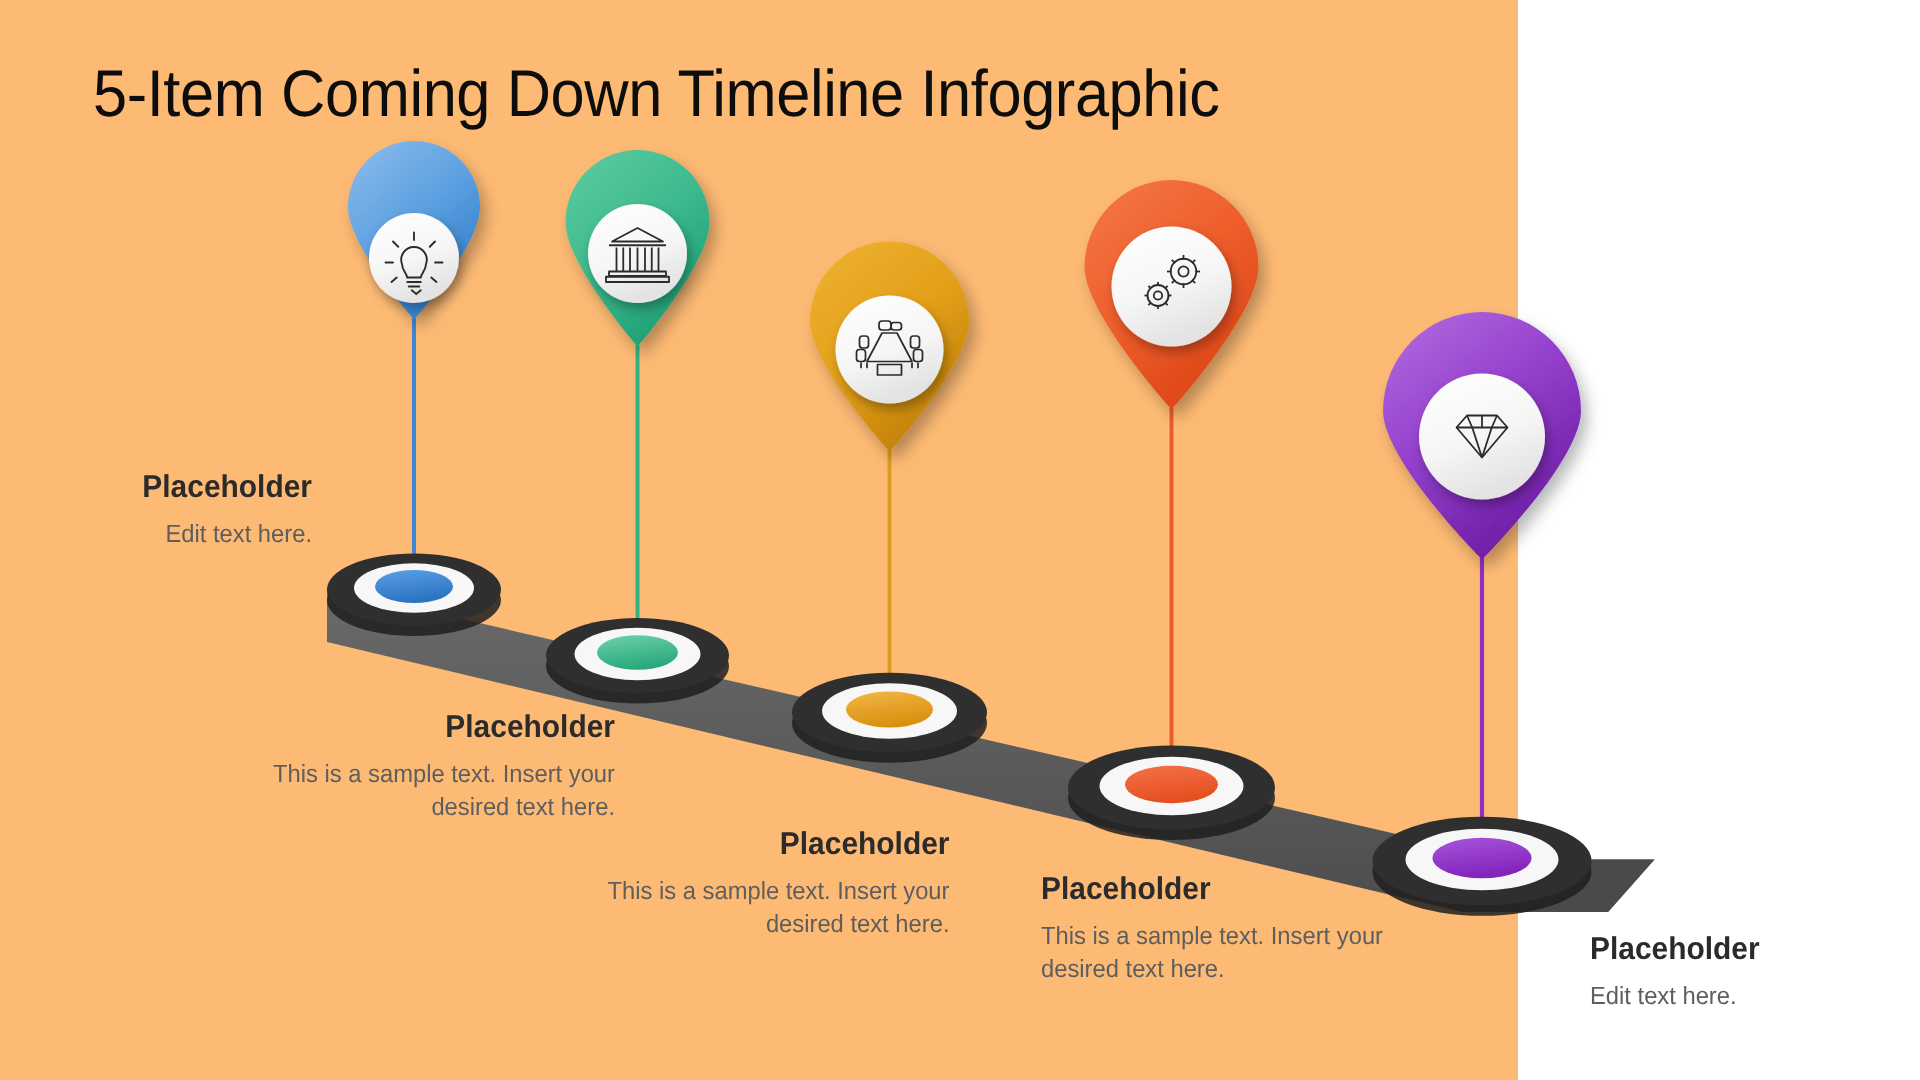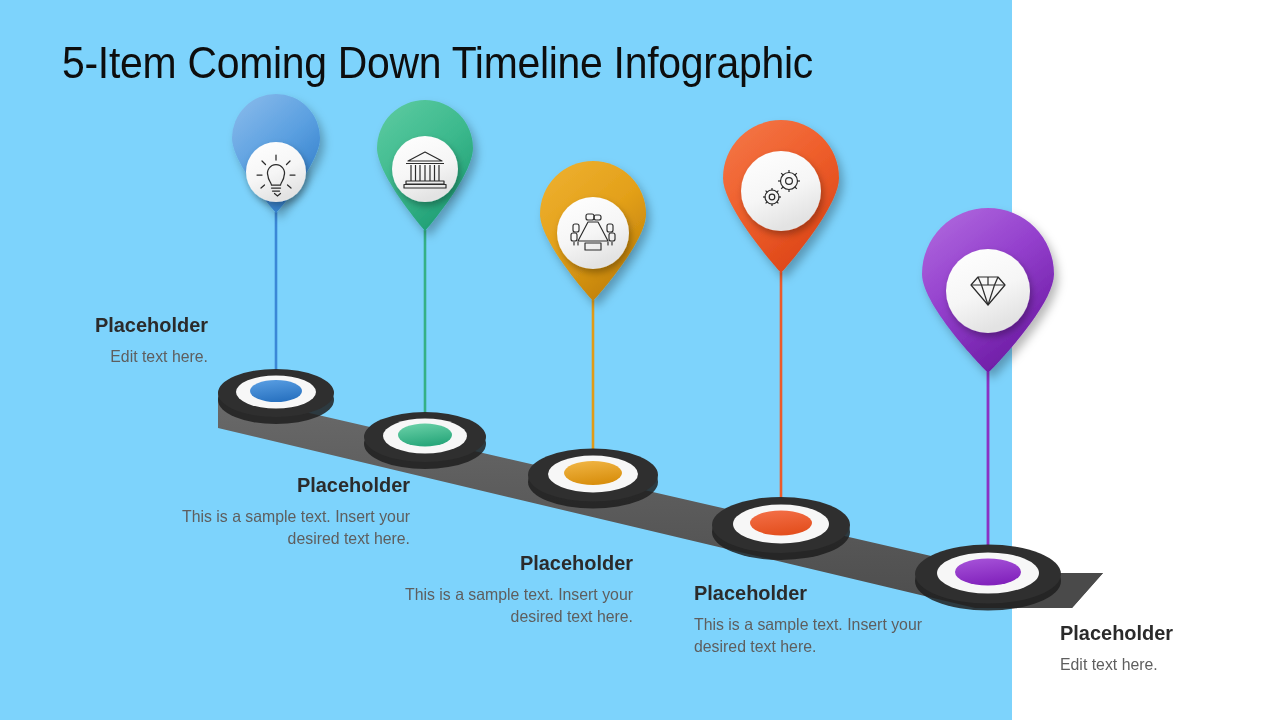--- a/index.html
+++ b/index.html
@@ -14,21 +14,21 @@
     overflow: hidden;
     font-family: "Liberation Sans", sans-serif;
     -webkit-font-smoothing: antialiased;
   }
 
   #slide {
     position: absolute;
     inset: 0;
     width: 1012px;
     height: 720px;
-    background: #7dd3fc;
+    background: #fdba74;
   }
 
   
   #title {
     position: absolute;
     left: 62px;
     top: 38px;
     font-size: 44px;
     font-weight: 400;
     color: #0d0d0d;

